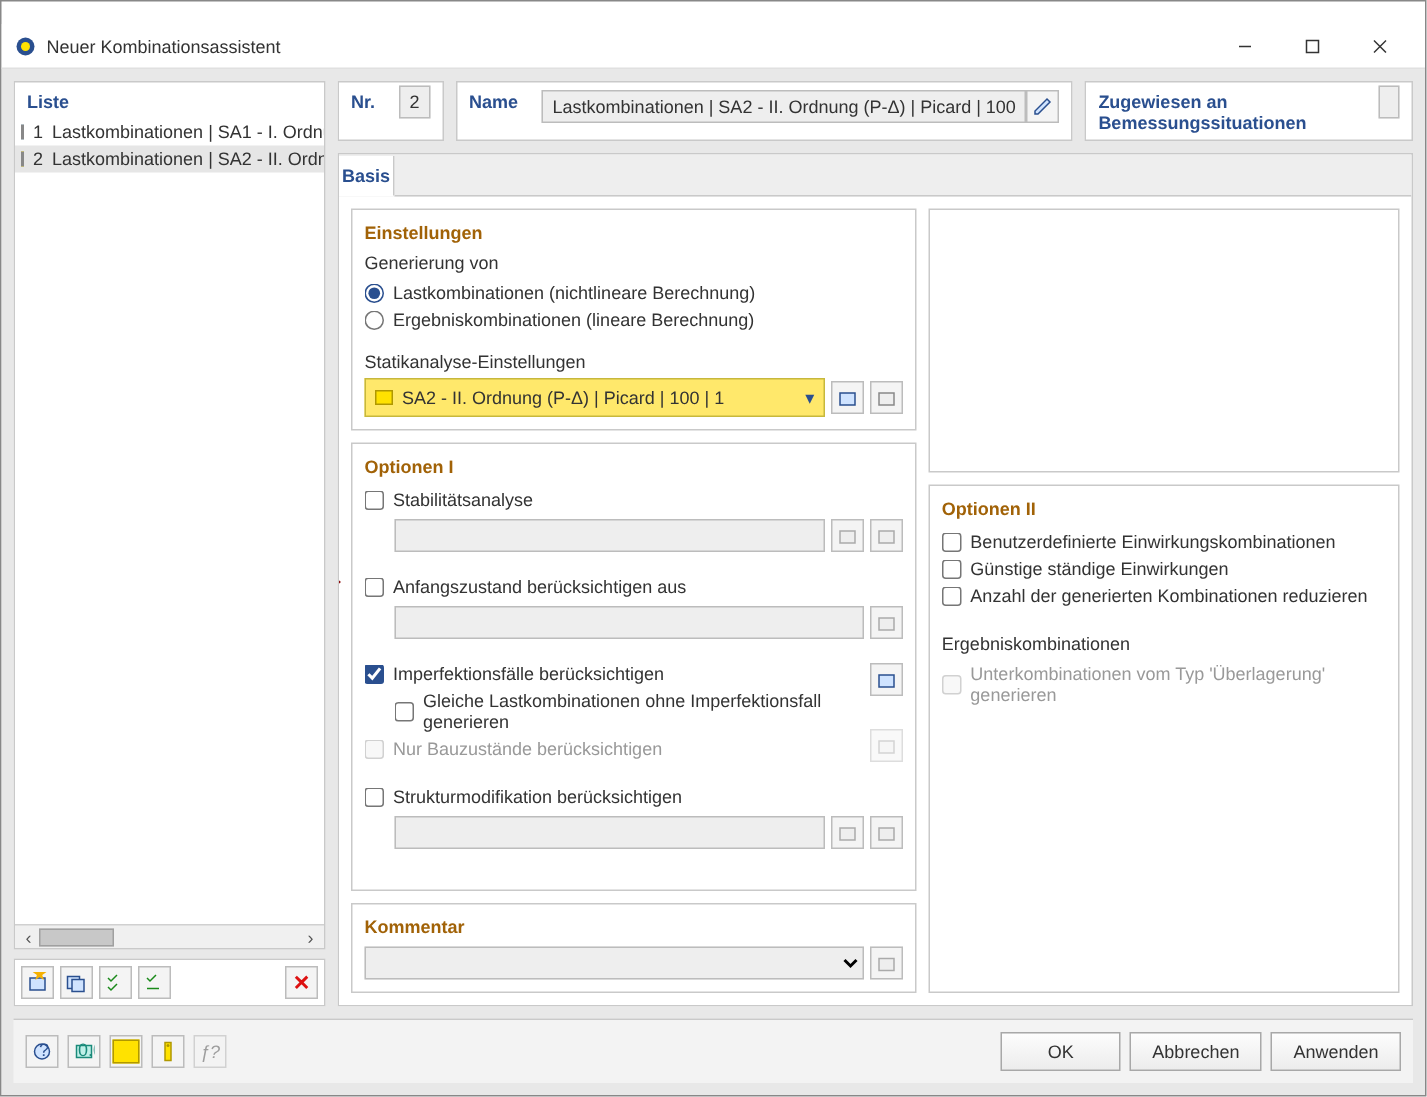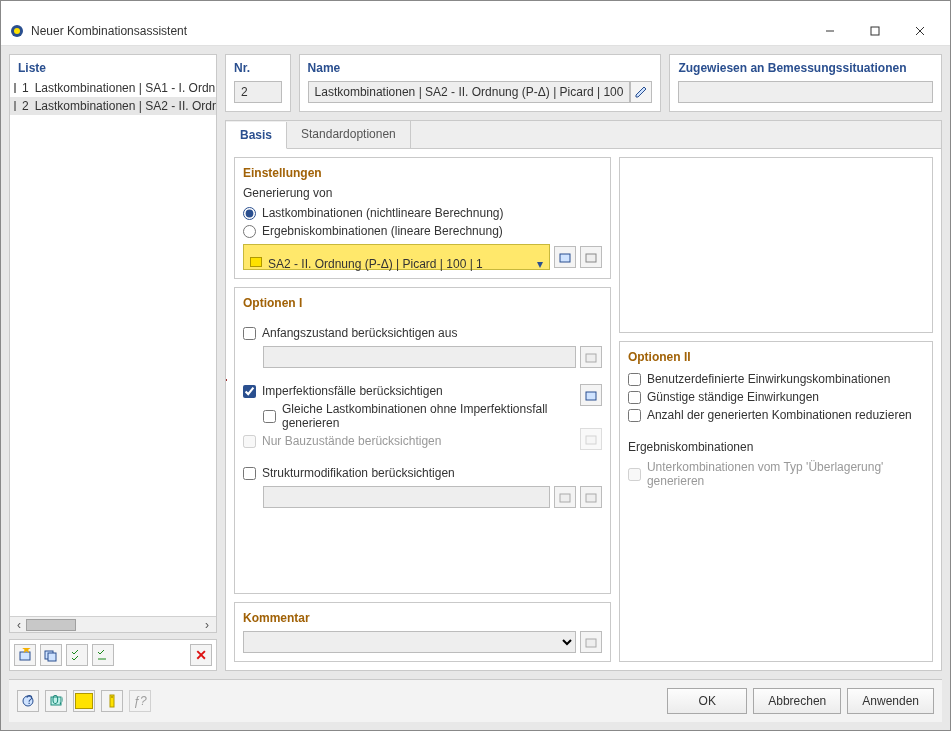--- a/index.html
+++ b/index.html
@@ -9,21 +9,21 @@
 .titlebar { height: 30px; display: flex; align-items: center; padding: 0 8px; background: #fff; border-bottom: 1px solid #e0e0e0; margin-top: 15px; }
 .titlebar .icon { width: 16px; height: 16px; margin-right: 6px; }
 .titlebar .title { flex: 1; color: #333; }
 .winbtns { display: flex; }
 .winbtn { width: 45px; height: 30px; display: flex; align-items: center; justify-content: center; color: #333; }
 
 
 .inner { flex: 1; display: flex; flex-direction: column; background: #e8e8e8; padding: 8px; gap: 8px; overflow: hidden; }
 .workarea { flex: 1; display: flex; gap: 8px; overflow: hidden; }
 
-.panel { background: #fff; border: 1px solid #c9c9c9; display: flex; flex-direction: column; }
+.panel { background: #fff; border: 1px solid #c9c9c9; display: flex; flex-direction: row; }
 .panel-label { color: #2a4f8f; font-weight: 600; padding: 6px 8px 4px; }
 
 
 .left { width: 208px; display: flex; flex-direction: column; gap: 6px; }
 .listbox { flex: 1; overflow: hidden; display:flex; flex-direction:column; }
 .listbox .rows { flex: 1; overflow: auto; }
 .listrow { display: flex; align-items: center; height: 18px; padding: 0 4px; gap: 6px; white-space: nowrap; overflow: hidden; }
 .listrow.selected { background: #e6e6e6; }
 .chip { width: 12px; height: 10px; border: 1px solid #888; }
 .scrollx { height: 16px; background: #f0f0f0; border-top: 1px solid #d0d0d0; display:flex; align-items:center; justify-content:space-between; padding:0 2px;}
@@ -41,37 +41,37 @@
 .toprow { display:flex; gap:8px; }
 .nrpanel { width:72px; }
 .namepanel { flex:1; }
 .assignpanel { width:300px; }
 .field { margin: 2px 8px 8px; height:22px; border:1px solid #bcbcbc; background:#eee; padding:2px 6px; display:flex; align-items:center; white-space:nowrap; overflow:hidden; }
 .namewrap { display:flex; align-items:center; gap:0; margin:2px 8px 8px;}
 .namewrap .field { flex:1; margin:0; }
 
 .tabs-holder { flex:1; background:#fff; border:1px solid #c9c9c9; display:flex; flex-direction:column; overflow:hidden;}
 .tabstrip { display:flex; border-bottom:1px solid #c9c9c9; background:#eee; }
-.tab { padding:6px 14px; border-right:1px solid #c9c9c9; background:#eee; color:#555;}
+.tab { padding:6px 2px; border-right:1px solid #c9c9c9; background:#eee; color:#555;}
 .tab.active { background:#fff; font-weight:600; color:#2a4f8f; position:relative; top:1px; border-bottom:1px solid #fff;}
 .tabcontent { flex:1; display:flex; gap:8px; padding:8px; overflow:auto;}
 .col { display:flex; flex-direction:column; gap:8px; }
 .col.left-col { flex:1.2; }
 .col.right-col { flex:1; }
 
 .group { border:1px solid #c9c9c9; background:#fff; padding:8px; }
 .group-title { color:#a16207; font-weight:600; margin-bottom:6px; }
 .subtitle { color:#333; margin:6px 0 4px; }
 
 .radio, .check { display:flex; align-items:center; gap:6px; padding:2px 0; }
 .radio input, .check input { width:13px; height:13px; accent-color:#2a4f8f;}
 .check.disabled, .radio.disabled { color:#999; }
 
 .dropdown { display:flex; align-items:center; gap:4px; margin-top:4px;}
-.dd { flex:1; height:22px; background:#ffe86b; border:1px solid #c7b83c; display:flex; padding:12px 6px; gap:6px;}
+.dd { flex:1; height:22px; background:#ffe86b; border:1px solid #c7b83c; display:flex; align-items:center; padding:12px 6px; gap:6px;}
 .dd .swatch { width:12px; height:10px; background:#ffe200; border:1px solid #b09800;}
 .dd .chev { margin-left:auto; color:#2a4f8f;}
 
 .row-with-btns { display:flex; align-items:center; gap:4px; margin-top:4px;}
 .row-with-btns .greyfield { flex:1; height:22px; background:#eee; border:1px solid #bcbcbc;}
 
 .option-block { margin-top:4px; }
 .indent { margin-left:20px; }
 
 
@@ -199,36 +199,36 @@
         </div>
         <div class="panel assignpanel">
           <div class="panel-label">Zugewiesen an Bemessungssituationen</div>
           <div class="field"></div>
         </div>
       </div>
 
       <div class="tabs-holder">
         <div class="tabstrip">
           <div class="tab active">Basis</div>
-          <div class="tab">Standardoptionen</div>
         </div>
         <div class="tabcontent">
           <div class="col left-col" style="position:relative">
 
             <div class="group">
               <div class="group-title">Einstellungen</div>
               <div class="subtitle">Generierung von</div>
               <label class="radio">
                   <input type="radio" checked="" style="">
                   <span>Lastkombinationen (nichtlineare Berechnung)</span>
                 </label>
               <label class="radio">
                   <input type="radio" style="">
                   <span>Ergebniskombinationen (lineare Berechnung)</span>
                 </label>
+              <div class="subtitle" style="margin-top:12px">Statikanalyse-Einstellungen</div>
               <div class="dropdown">
                 <div class="dd">
                   <span class="swatch"></span>
                   <span>SA2 - II. Ordnung (P-Δ) | Picard | 100 | 1</span>
                   <span class="chev">▾</span>
                 </div>
                 <div class="tbtn">
                     <svg width="14" height="14">
                       <rect x="2" y="4" width="10" height="8" fill="#cfe3ff" stroke="#2a4f8f"></rect>
                     </svg>
@@ -237,20 +237,39 @@
                     <svg width="14" height="14">
                       <rect x="2" y="4" width="10" height="8" fill="#eee" stroke="#888"></rect>
                     </svg>
                   </div>
               </div>
             </div>
 
             <div class="group" style="position:relative; flex:1;">
               <div class="group-title">Optionen I</div>
 
+              <div class="option-block">
+                <label class="check">
+                    <input type="checkbox" style="">
+                    <span>Stabilitätsanalyse</span>
+                  </label>
+                <div class="row-with-btns indent">
+                  <div class="greyfield"></div>
+                  <div class="tbtn">
+                      <svg width="14" height="14">
+                        <rect x="2" y="4" width="10" height="8" fill="#eee" stroke="#aaa"></rect>
+                      </svg>
+                    </div>
+                  <div class="tbtn">
+                      <svg width="14" height="14">
+                        <rect x="2" y="4" width="10" height="8" fill="#eee" stroke="#aaa"></rect>
+                      </svg>
+                    </div>
+                </div>
+              </div>
 
               <div class="option-block" style="margin-top:14px">
                 <label class="check">
                     <input type="checkbox" style="">
                     <span>Anfangszustand berücksichtigen aus</span>
                   </label>
                 <div class="row-with-btns indent">
                   <div class="greyfield"></div>
                   <div class="tbtn">
                       <svg width="14" height="14">

